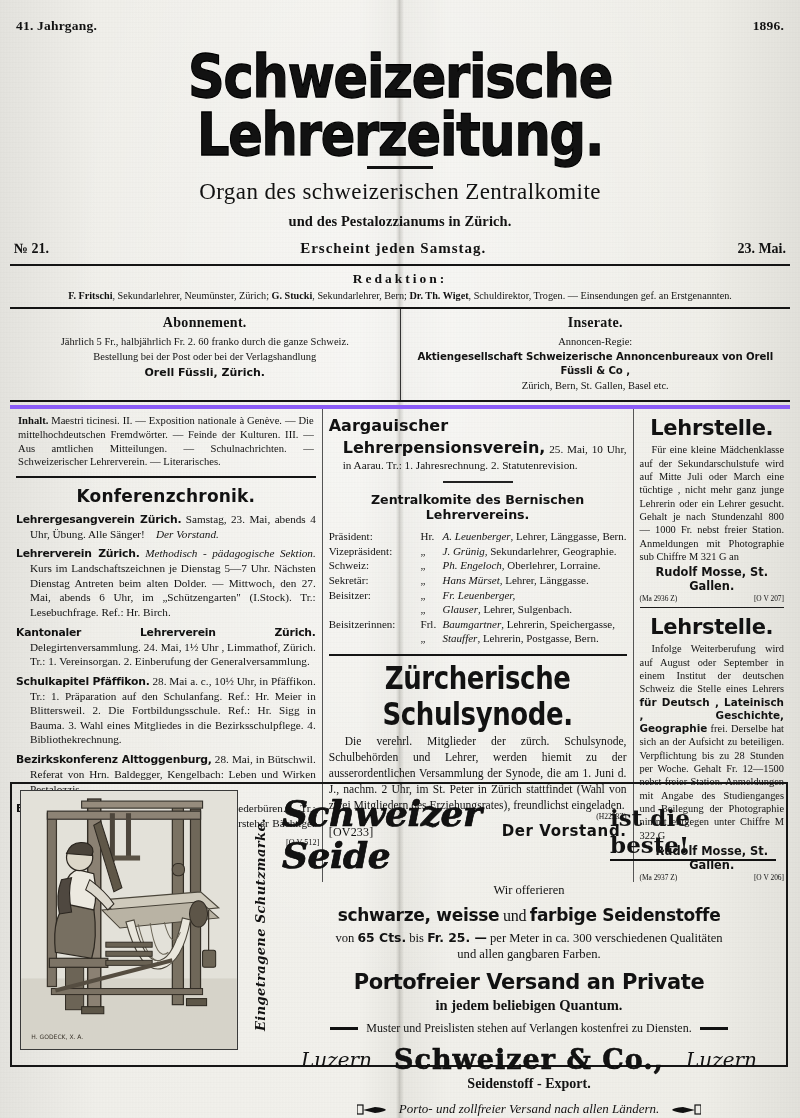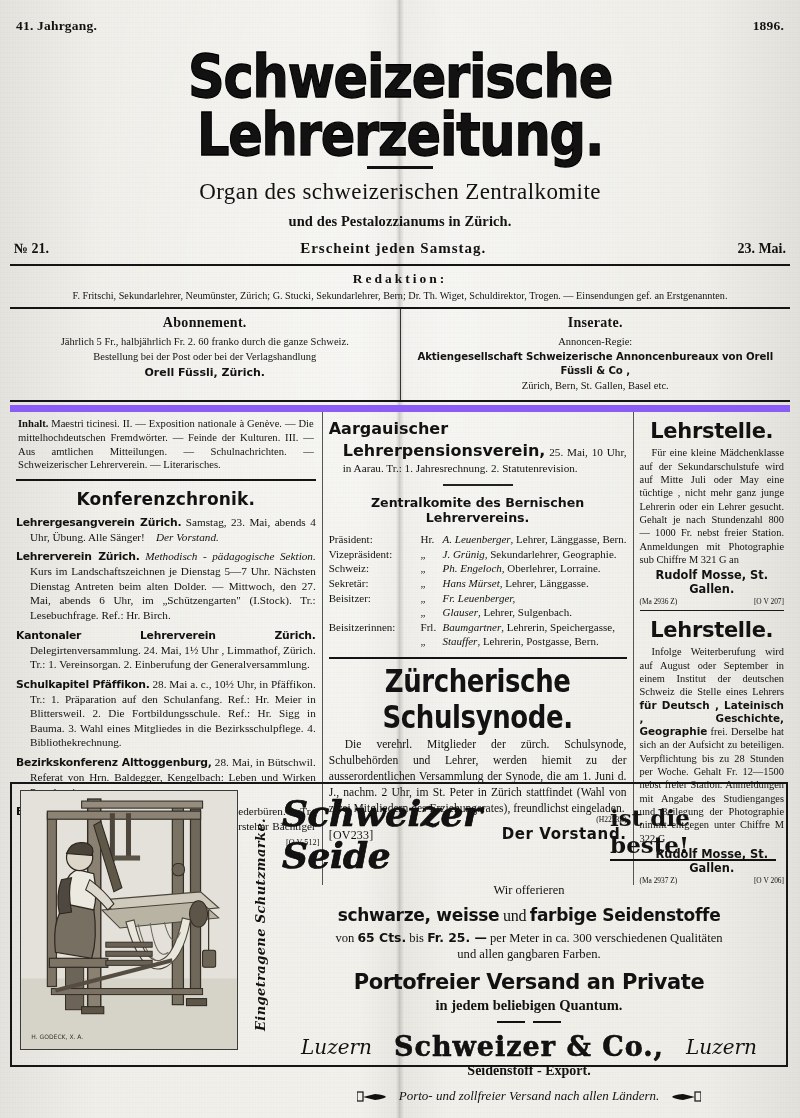--- a/index.html
+++ b/index.html
@@ -44,34 +44,34 @@
   .mast-rule{width:66px;height:3px;background:#111;margin:18px auto 10px;}
   .organ{text-align:center;font-size:23px;letter-spacing:.4px;margin-top:4px;}
   .pest{text-align:center;font-size:14.5px;font-weight:bold;margin-top:8px;letter-spacing:.1px;}
   .issuerow{display:flex;justify-content:space-between;align-items:baseline;
     margin-top:10px;padding:0 4px;font-weight:bold;font-size:14px;}
   .issuerow .erscheint{font-size:15px;letter-spacing:1px;}
   .hr-thick{border:0;border-top:2.5px solid #141414;margin:7px 0 0;}
 
   .redaktion-h{text-align:center;font-weight:bold;font-size:13.5px;letter-spacing:3px;margin:5px 0 3px;}
   .redaktion-l{text-align:center;font-size:10.2px;line-height:1.25;padding:0 2px 4px;}
-  .redaktion-l b{font-weight:normal;}
+  .redaktion-l b{font-weight:bold;}
 
   
   .abo-wrap{display:flex;border-top:2.5px solid #141414;border-bottom:2.5px solid #141414;}
   .abo-wrap:before{content:"";}
   .abo,.ins{flex:1;padding:4px 6px 6px;text-align:center;}
   .abo{border-right:1.5px solid #333;}
   .abo h3,.ins h3{margin:2px 0 4px;font-size:14px;font-weight:bold;letter-spacing:.3px;}
   .abo p,.ins p{margin:2px 0;font-size:10.5px;line-height:1.3;}
   .abo .strong,.ins .strong{font-weight:bold;font-family:"DejaVu Sans",sans-serif;font-size:11px;}
   .ins .wide{font-family:"DejaVu Sans",sans-serif;font-weight:bold;font-size:10.2px;letter-spacing:-.1px;}
 
   
-  .cols{display:flex;margin-top:3px;border-top:7px solid #8b5cf6;}
+  .cols{display:flex;margin-top:3px;border-top:4px solid #8b5cf6;}
   .col{padding:0 6px;}
   .col-l{width:307px;border-right:1.2px solid #555;}
   .col-m{width:305px;border-right:1.2px solid #555;}
   .col-r{width:148px;}
 
   .inhalt{font-size:10.6px;line-height:1.28;text-align:justify;padding:5px 2px 4px;}
   .inhalt b{font-weight:bold;}
   .rule-dbl{border:0;border-top:2.5px solid #141414;margin:3px 0 0;}
 
   .secth{text-align:center;font-family:"DejaVu Sans",sans-serif;font-weight:bold;
@@ -291,21 +291,21 @@
       <div class="synode-b">Die verehrl. Mitglieder der zürch. Schulsynode, Schulbehörden und Lehrer, werden hiemit zu der ausserordentlichen Versammlung der Synode, die am 1. Juni d. J., nachm. 2 Uhr, im St. Peter in Zürich stattfindet (Wahl von zwei Mitgliedern des Erziehungsrates), freundlichst eingeladen.</div>
       <div class="h-code">(H2253Z)</div>
       <div class="synode-foot">
         <span class="code">[OV233]</span>
         <span class="vorstand">Der Vorstand.</span>
       </div>
     </div>
 
     <div class="col col-r">
       <div class="ad-h">Lehrstelle.</div>
-      <div class="ad-b">Für eine kleine Mädchenklasse auf der Sekundarschulstufe wird auf Mitte Juli oder May eine tüchtige , nicht mehr ganz junge Lehrerin oder ein Lehrer gesucht. Gehalt je nach Stundenzahl 800 — 1000 Fr. nebst freier Station. Anmeldungen mit Photographie sub Chiffre M 321 G an</div>
+      <div class="ad-b">Für eine kleine Mädchenklasse auf der Sekundarschulstufe wird auf Mitte Juli oder March eine tüchtige , nicht mehr ganz junge Lehrerin oder ein Lehrer gesucht. Gehalt je nach Stundenzahl 800 — 1000 Fr. nebst freier Station. Anmeldungen mit Photographie sub Chiffre M 321 G an</div>
       <div class="ad-sig">Rudolf Mosse, St. Gallen.</div>
       <div class="ad-codes">
         <span>(Ma 2936 Z)</span>
         <span>[O V 207]</span>
       </div>
       <hr class="ad-sep">
 
       <div class="ad-h">Lehrstelle.</div>
       <div class="ad-b"><span>Infolge Weiterberufung wird auf August oder September in einem Institut der deutschen Schweiz die Stelle eines Lehrers </span><b>für Deutsch , Lateinisch , Geschichte, Geographie</b><span> frei. Derselbe hat sich an der Aufsicht zu beteiligen. Verpflichtung bis zu 28 Stunden per Woche. Gehalt Fr. 12—1500 nebst freier Station. Anmeldungen mit Angabe des Studienganges und Beilegung der Photographie nimmt entgegen unter Chiffre M 322 G</span></div>
       <div class="ad-sig">Rudolf Mosse, St. Gallen.</div>
@@ -402,20 +402,21 @@
     <div class="line3">
       <span>von </span><b>65 Cts.</b><span> bis </span><b>Fr. 25. —</b><span> per Meter in ca. 300 verschiedenen Qualitäten</span>
     </div>
     <div class="line3" style="margin-top:1px;">und allen gangbaren Farben.</div>
 
     <div class="porto">Portofreier Versand an Private</div>
     <div class="quantum">in jedem beliebigen Quantum.</div>
 
     <div class="muster">
       <span class="dash"></span>
+      <span>Muster und Preislisten stehen auf Verlangen kostenfrei zu Diensten.</span>
       <span class="dash"></span>
     </div>
 
     <div class="firmrow">
       <span class="luzern">Luzern</span>
       <span class="firm">Schweizer &amp; Co.,</span>
       <span class="luzern">Luzern</span>
     </div>
     <div class="export">Seidenstoff - Export.</div>
 

